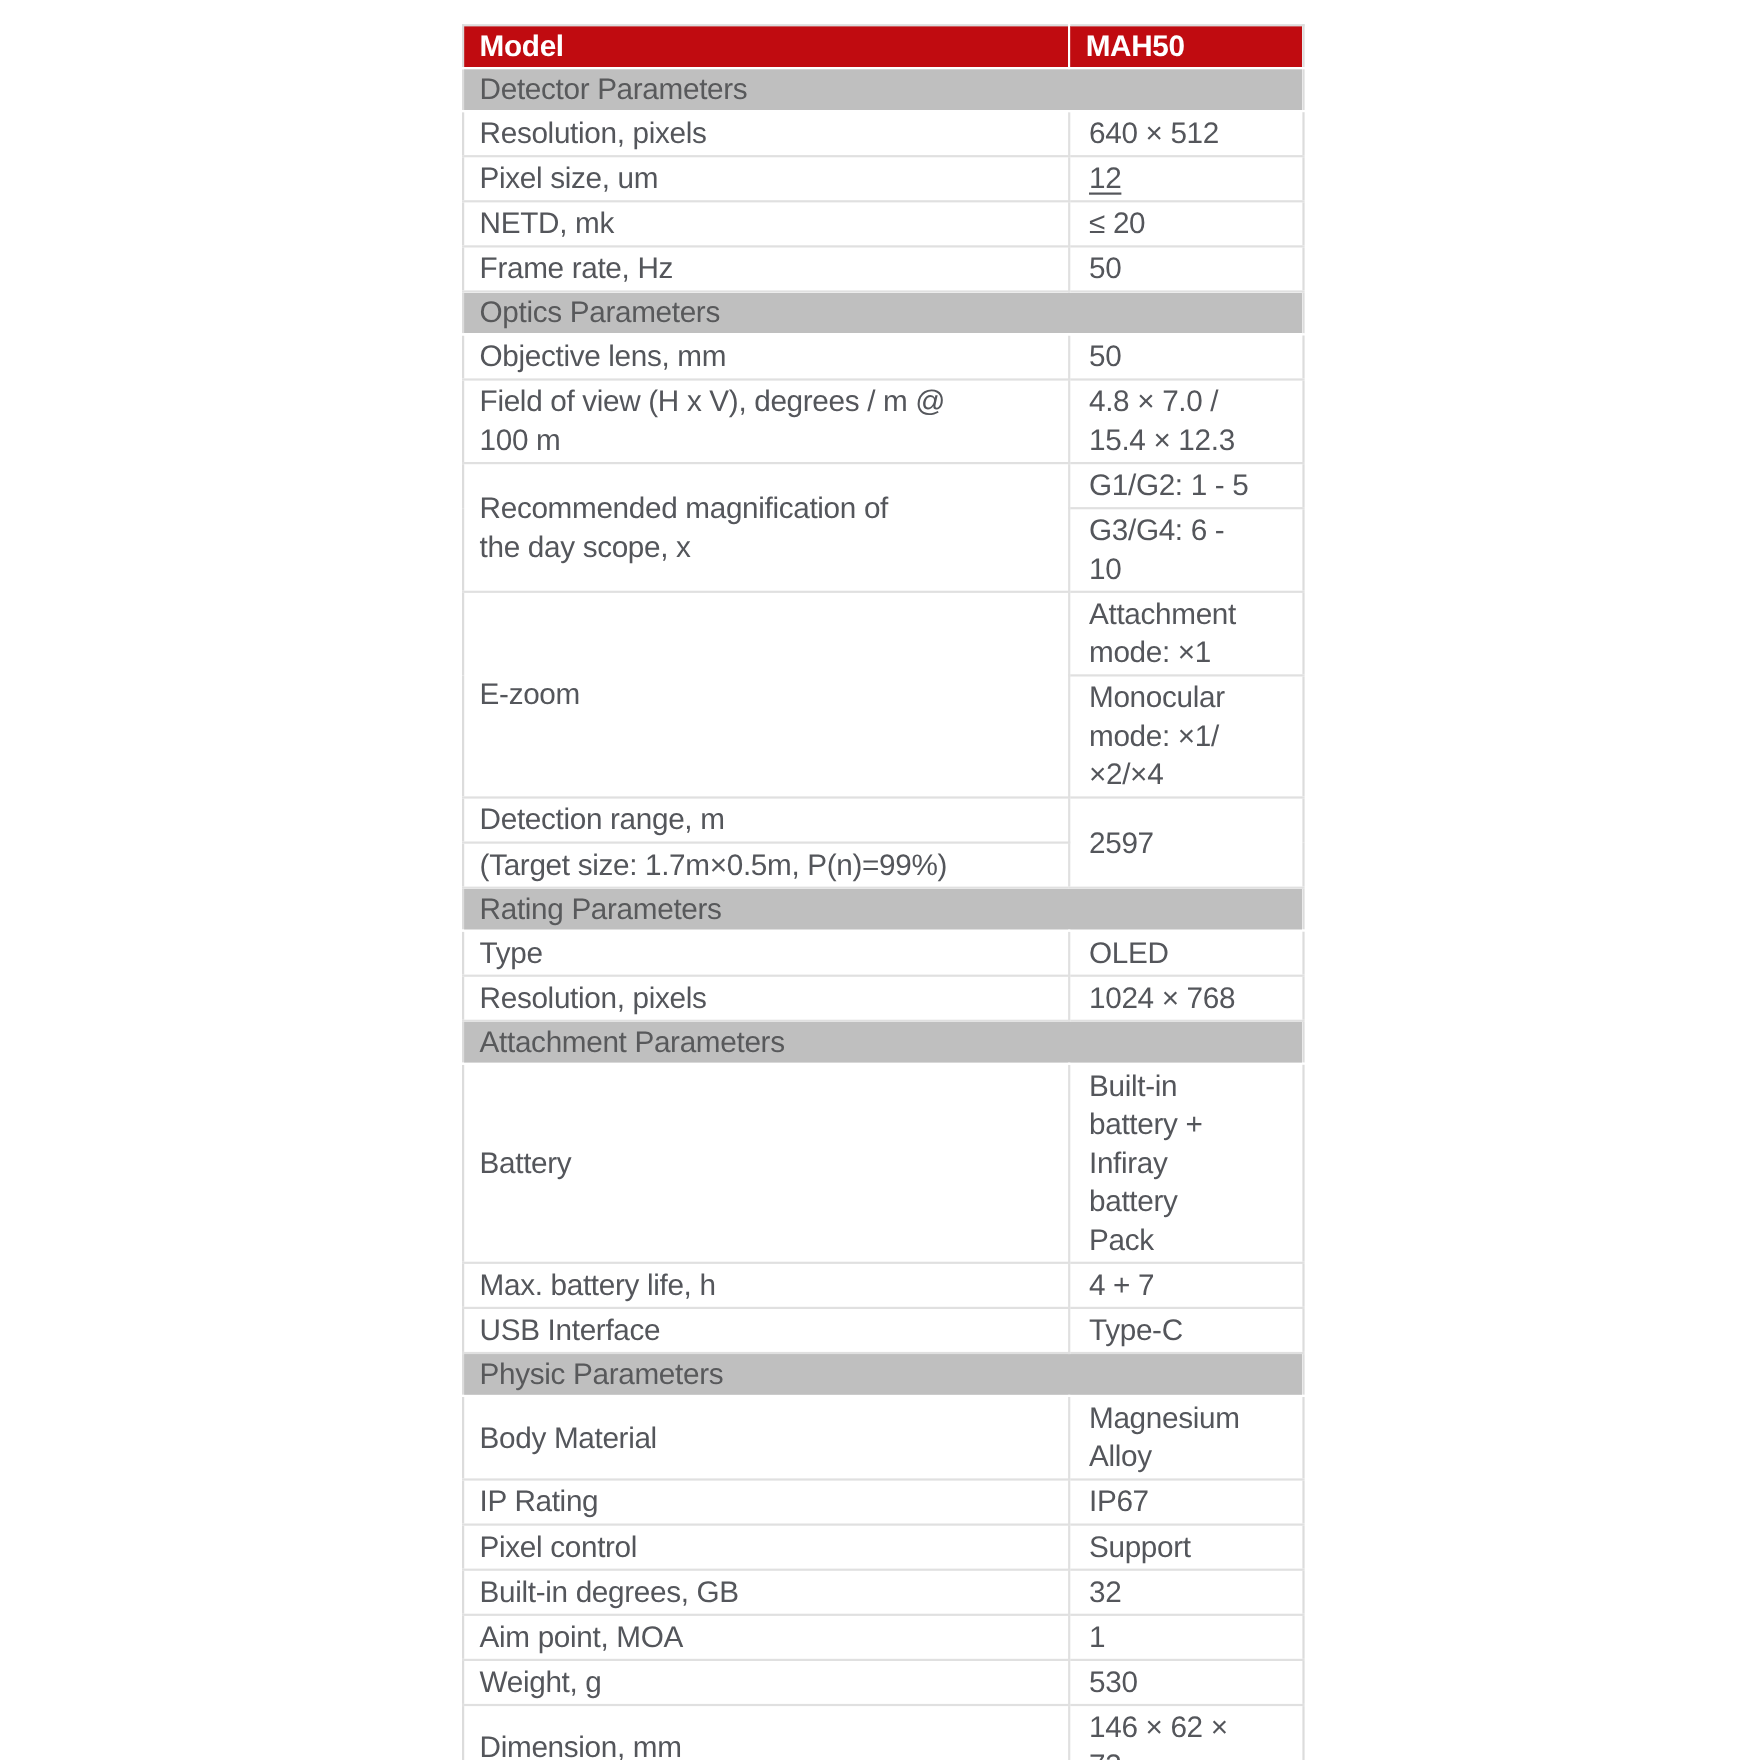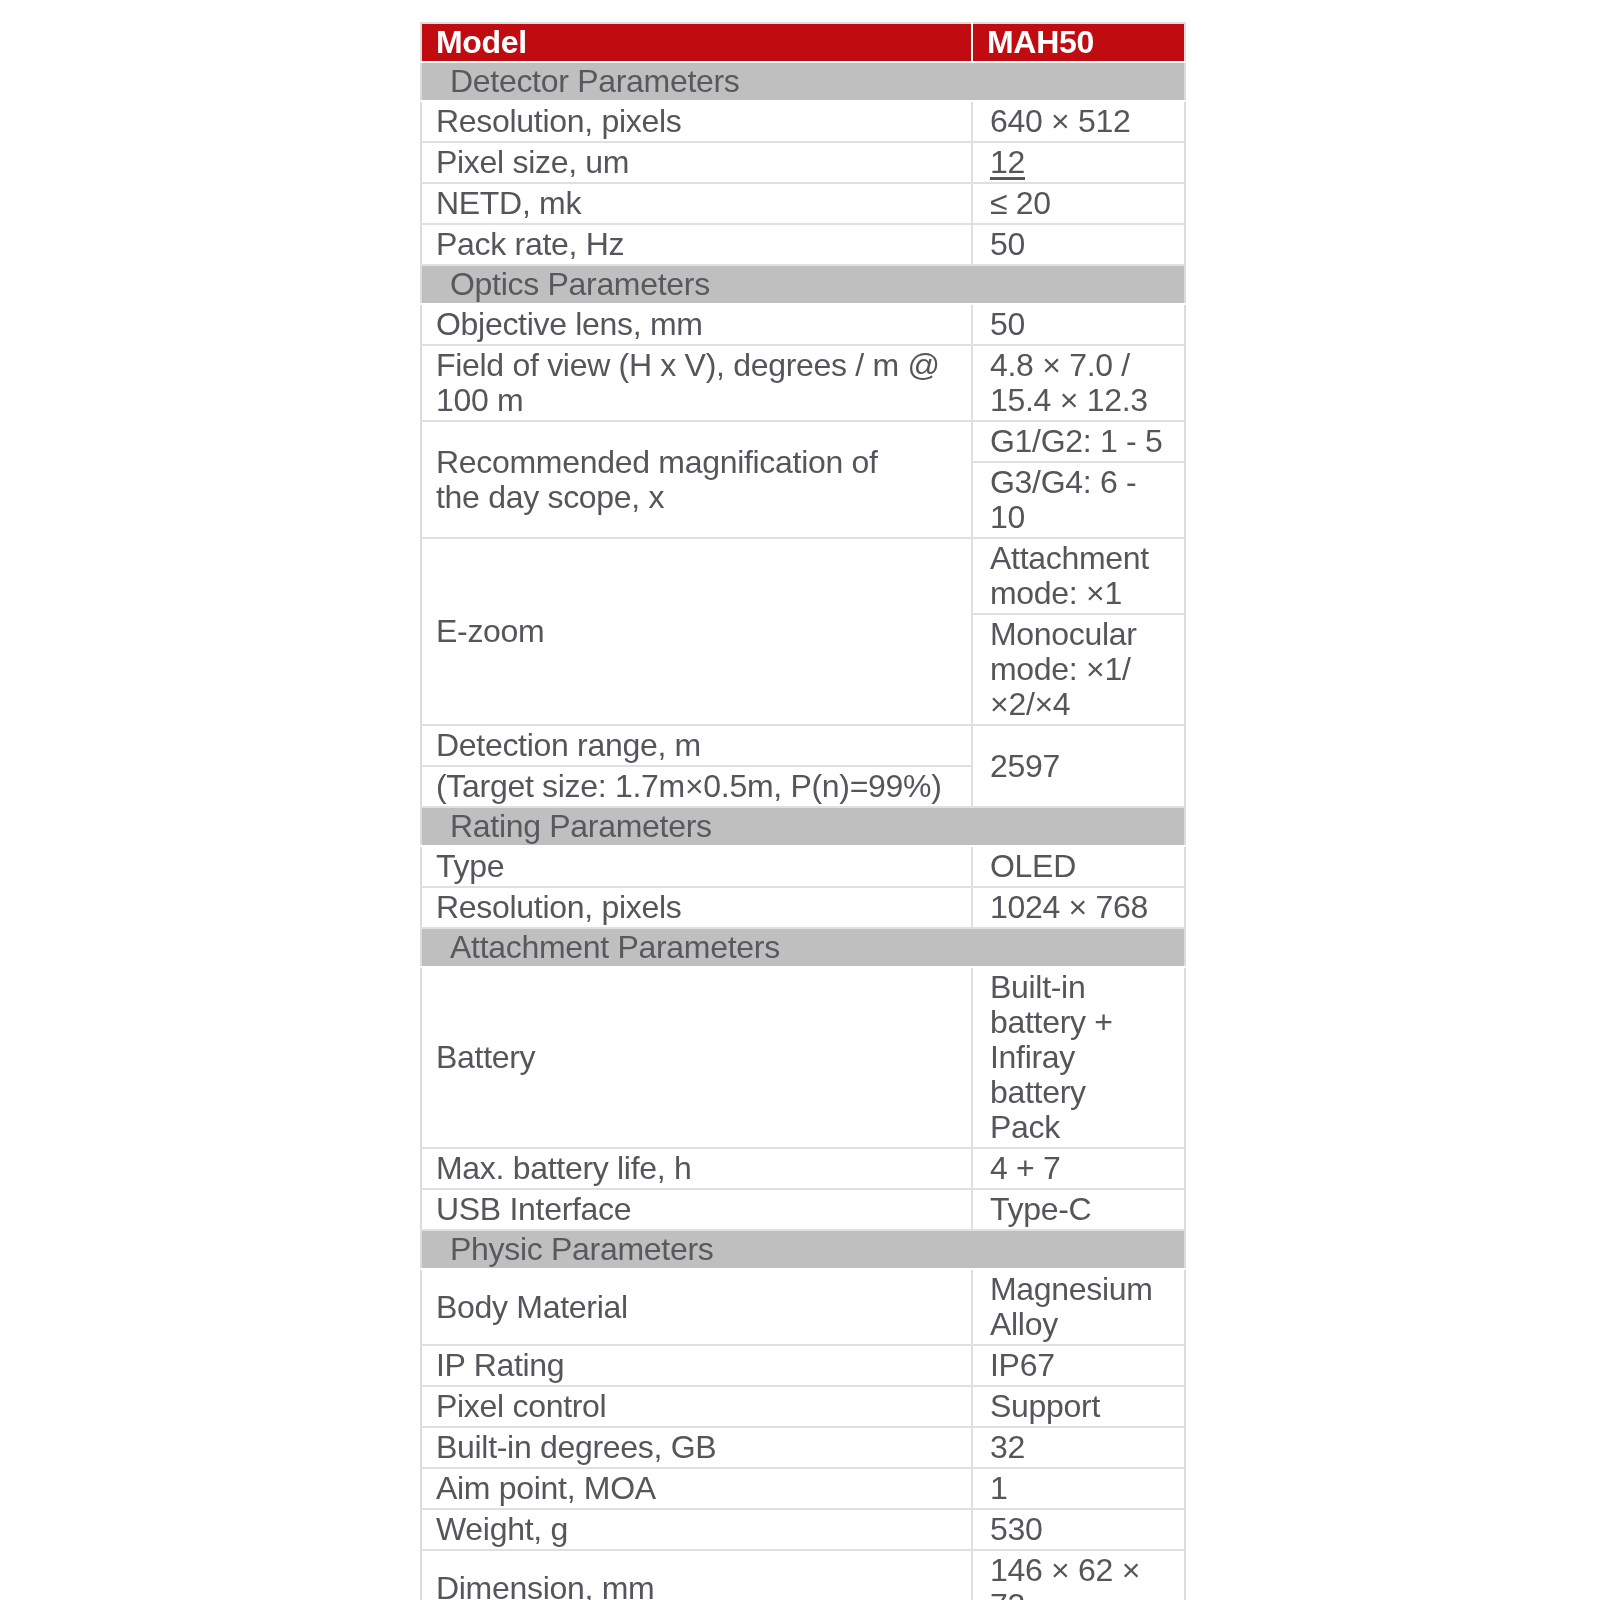--- a/index.html
+++ b/index.html
@@ -17,21 +17,21 @@
     width: 764px;
     table-layout: fixed;
     border-collapse: collapse;
     border: 2px solid var(--outer-border, #dcdcdc);
   }
   col.c-label { width: 551px; }
   col.c-value { width: 213px; }
 
   .spec-table th, .spec-table td {
     vertical-align: middle;
-    font-size: 32px;
+    font-size: 27px;
     line-height: 35px;
     letter-spacing: -0.3px;
     white-space: pre-line;
     overflow: hidden;
   }
 
   
   tr.header-row th {
     background: var(--header-bg, #c00b10);
     color: var(--header-text, #fff);
@@ -41,21 +41,21 @@
     padding: 1px 6px 1px 14px;
     border-bottom: 2px solid #fff;
   }
   tr.header-row th.hl { border-right: 2px solid rgba(255,255,255,0.55); }
 
   
   tr.section-row td {
     background: var(--section-bg, #bfbfbf);
     color: var(--section-text, #58595b);
     height: 37px;
-    padding: 1px 6px 1px 28px;
+    padding: 1px 6px 1px 14px;
     border-top: 2px solid #3b82f6;
     border-bottom: 2px solid #fff;
     margin-left: 12px;
   }
 
   
   tr.body-row td {
     color: var(--body-text, #54565b);
     height: 37px;
     padding: 2px 6px 2px 14px;
@@ -89,21 +89,21 @@
         </tr>
         <tr class="body-row">
           <td class="lbl">Pixel size, um</td>
           <td class="val"><span class="u">12</span></td>
         </tr>
         <tr class="body-row">
           <td class="lbl">NETD, mk</td>
           <td class="val"><span>≤ 20</span></td>
         </tr>
         <tr class="body-row">
-          <td class="lbl">Pack rate, Hz</td>
+          <td class="lbl">Frame rate, Hz</td>
           <td class="val"><span>50</span></td>
         </tr>
         <tr class="section-row">
           <td class="sec" colspan="2">Optics Parameters</td>
         </tr>
         <tr class="body-row">
           <td class="lbl">Objective lens, mm</td>
           <td class="val"><span>50</span></td>
         </tr>
         <tr class="body-row">

